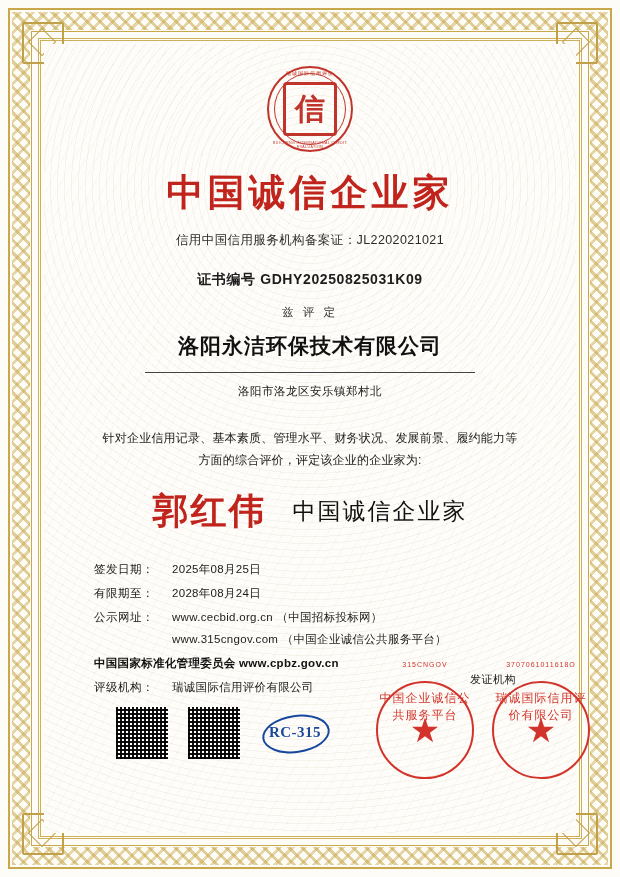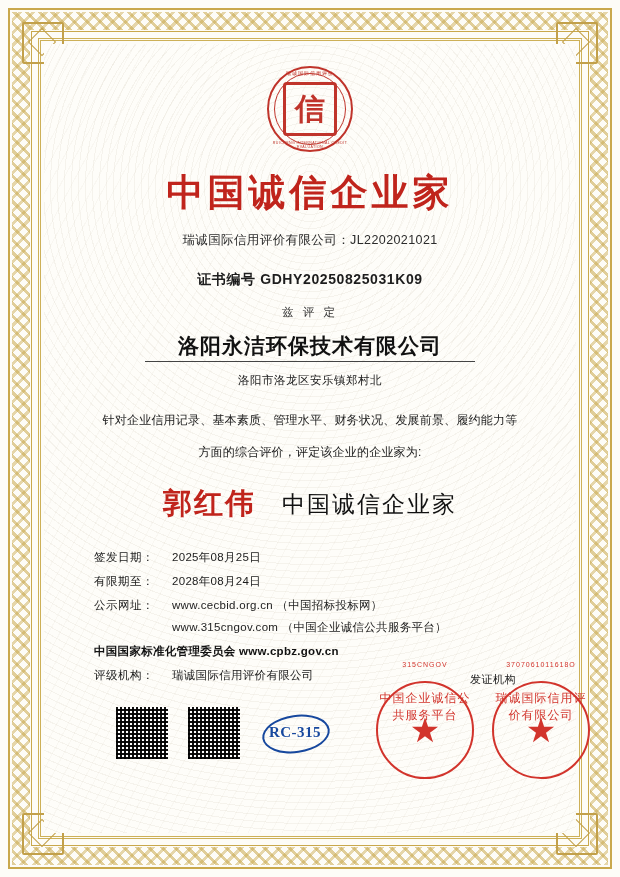--- a/index.html
+++ b/index.html
@@ -164,52 +164,52 @@
   }
   .hereby {
     margin-top: 16px;
     font-size: 11.5px;
     color: #333;
     letter-spacing: 3px;
   }
   .company {
     margin: 12px auto 0;
     width: 330px;
-    padding-bottom: 1px;
+    padding-bottom: 12px;
     border-bottom: 1px solid #444;
     font-size: 21px;
     font-weight: bold;
     color: #111;
     letter-spacing: 1px;
     font-family: "Liberation Serif", serif;
   }
   .address {
     margin-top: 11px;
     font-size: 11.5px;
     color: #222;
     letter-spacing: .5px;
   }
   .statement {
-    margin: 16px auto 0;
+    margin: 28px auto 0;
     width: 420px;
     font-size: 12px;
-    line-height: 32px;
+    line-height: 22px;
     color: #1b1b1b;
     text-align: center;
     letter-spacing: .2px;
   }
   .award-row {
     margin-top: 16px;
     display: flex;
     align-items: center;
     justify-content: center;
     gap: 26px;
   }
   .award-name {
-    font-size: 29px;
+    font-size: 36px;
     font-weight: bold;
     color: #c0241c;
     letter-spacing: 2px;
     font-family: "Liberation Serif", serif;
   }
   .award-title {
     font-size: 23px;
     color: #111;
     letter-spacing: 2px;
     font-family: "Liberation Serif", serif;
@@ -336,21 +336,21 @@
       <div class="emblem">
         <div class="emblem-ring"></div>
         <div class="emblem-ring2"></div>
         <div class="emblem-top-text">瑞诚国际信用评价</div>
         <div class="emblem-core">信</div>
         <div class="emblem-bottom-text">RUICHENG INTERNATIONAL CREDIT EVALUATION</div>
       </div>
     </div>
 
     <div class="main-title">中国诚信企业家</div>
-    <div class="record-no">瑞诚国际信用评价有限公司：JL2202021021</div>
+    <div class="record-no">信用中国信用服务机构备案证：JL2202021021</div>
     <div class="cert-no">证书编号 GDHY20250825031K09</div>
     <div class="hereby">兹 评 定</div>
 
     <div class="company">洛阳永洁环保技术有限公司</div>
     <div class="address">洛阳市洛龙区安乐镇郑村北</div>
 
     <div class="statement">针对企业信用记录、基本素质、管理水平、财务状况、发展前景、履约能力等方面的综合评价，评定该企业的企业家为:</div>
 
     <div class="award-row">
       <span class="award-name">郭红伟</span>

